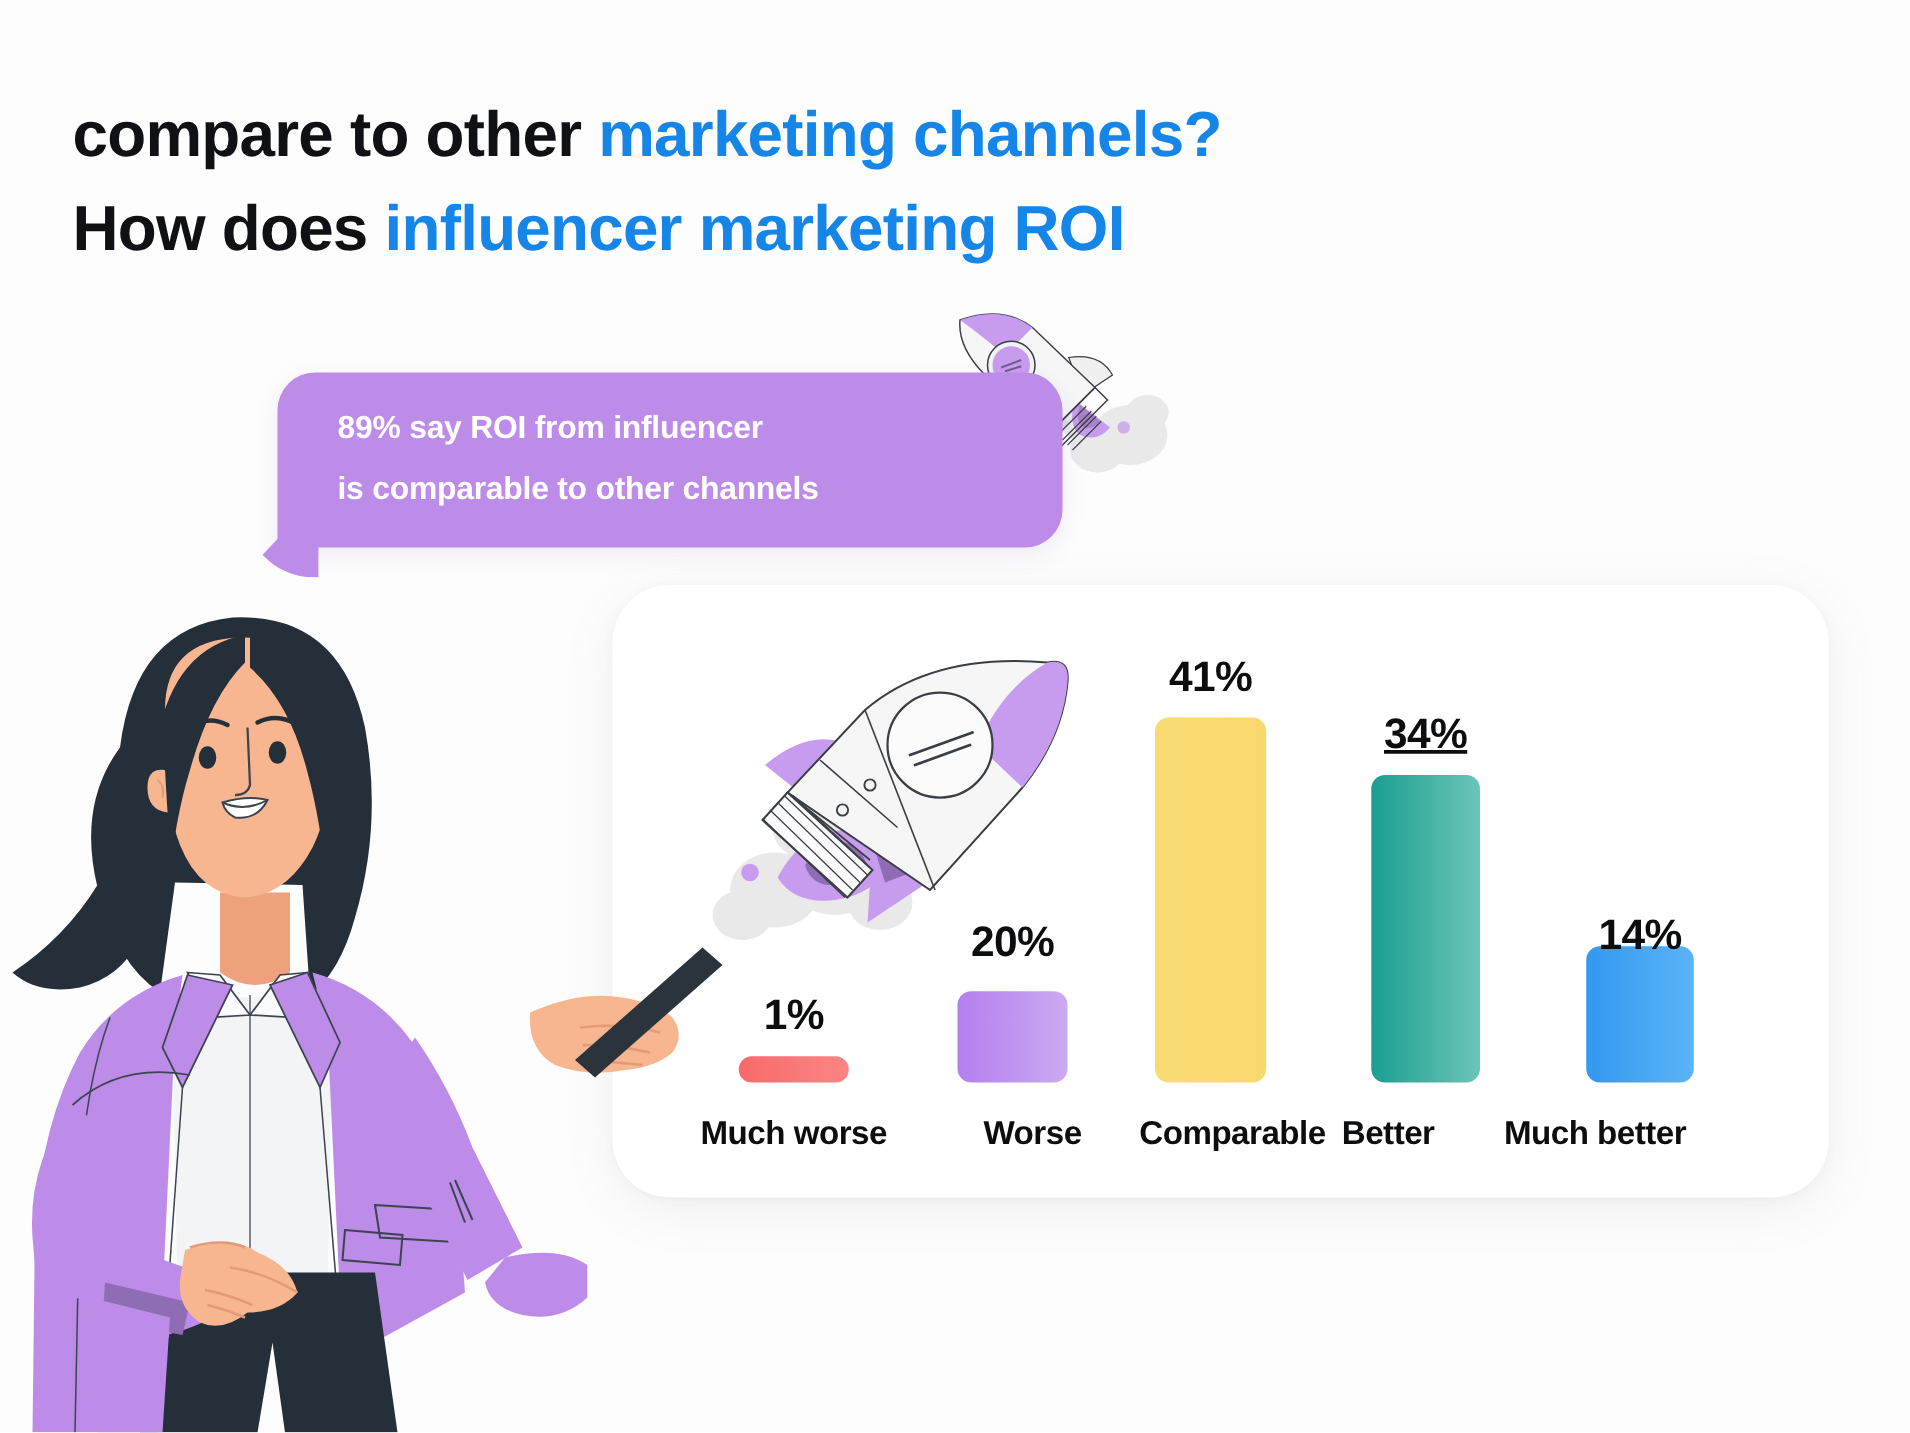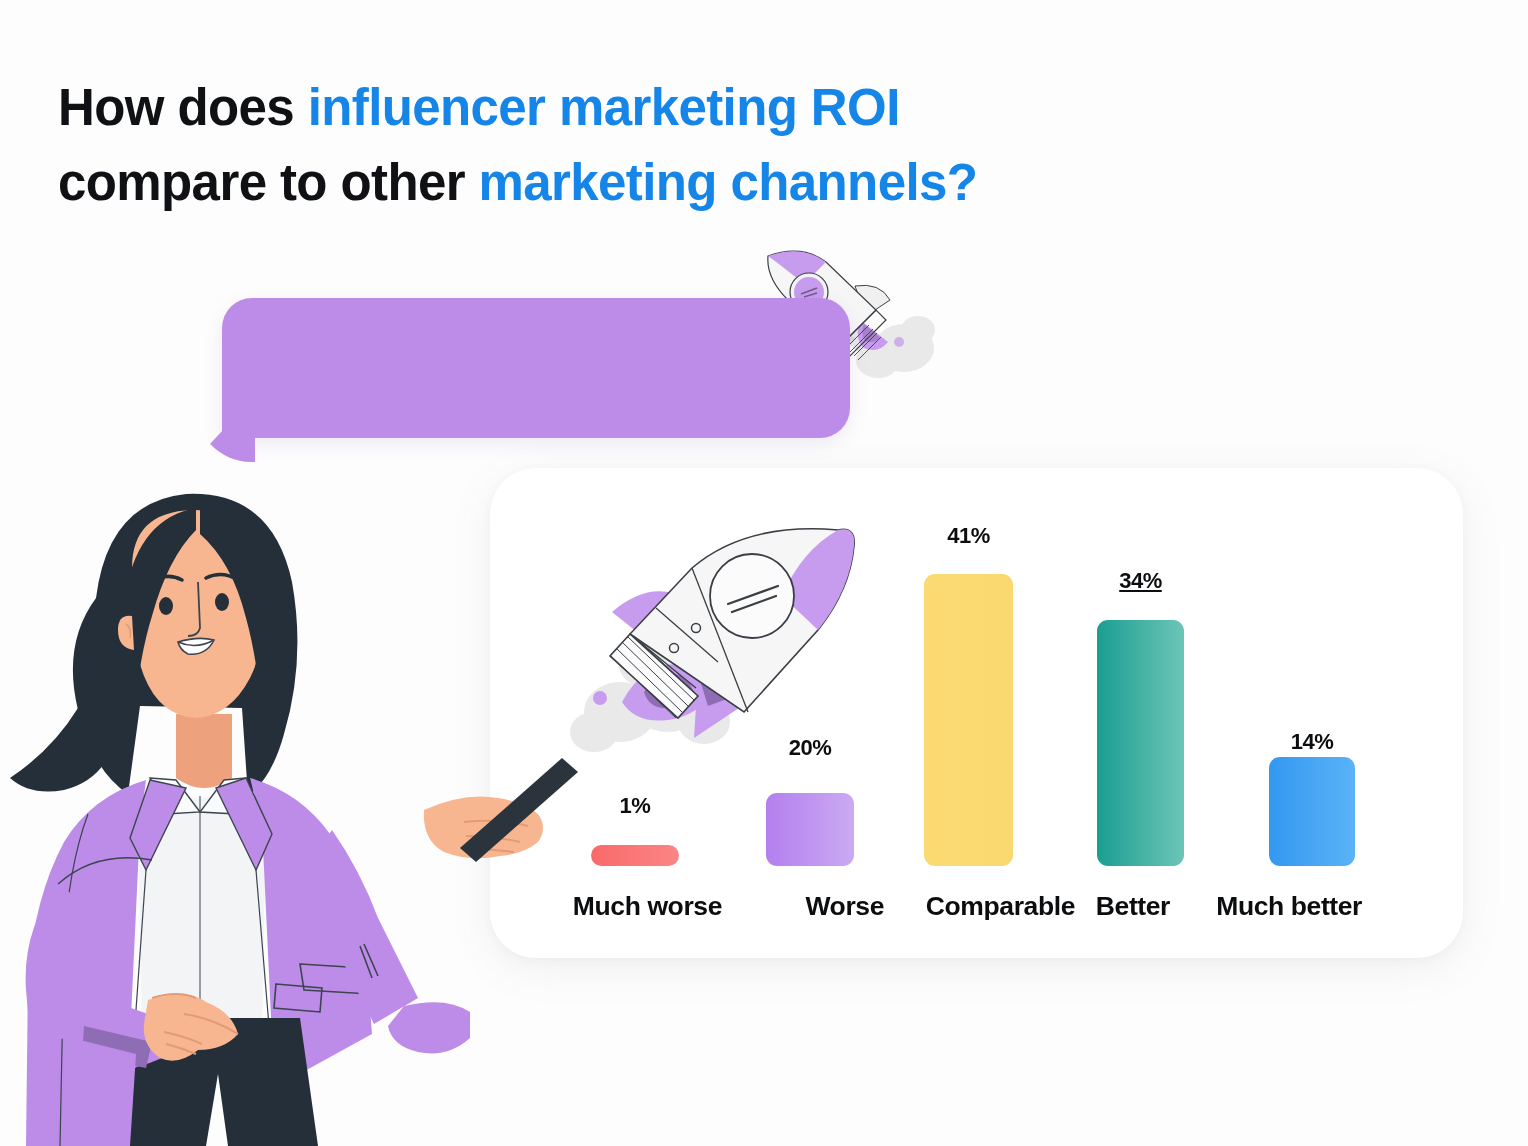--- a/index.html
+++ b/index.html
@@ -47,43 +47,43 @@
   
   .card {
     position:absolute; left:490px; top:468px;
     width:973px; height:490px;
     background:#ffffff;
     border-radius:46px;
     box-shadow:0 10px 40px rgba(120,120,140,0.10), 0 2px 8px rgba(120,120,140,0.05);
   }
   .pct {
     position:absolute;
-    font-size:22px; font-weight:bold; color:#0c0d0f;
+    font-size:34px; font-weight:bold; color:#0c0d0f;
     text-align:center; letter-spacing:-0.5px;
     white-space:nowrap;
   }
   .cat {
     position:absolute; top:891px;
     font-size:26.5px; font-weight:bold; color:#0c0d0f;
-    text-align:right; letter-spacing:-0.4px;
+    text-align:center; letter-spacing:-0.4px;
     white-space:nowrap;
   }
 
   
   svg { display:block; }
   .abs { position:absolute; }
 </style>
 </head>
 <body>
 
 <div id="stage">
 
   <div class="title">
+    <span class="line"><span>compare to other </span><span class="hl">marketing channels?</span></span>
     <span class="line"><span>How does </span><span class="hl">influencer marketing ROI</span></span>
-    <span class="line"><span>compare to other </span><span class="hl">marketing channels?</span></span>
   </div>
 
   <div class="abs" style="left:752px;top:238px;width:190px;height:148px;">
     <svg width="190" height="148" viewBox="0 0 190 148">
 
       <g fill="#e9e9ea">
         <ellipse cx="152" cy="110" rx="30" ry="24"></ellipse>
         <ellipse cx="126" cy="122" rx="22" ry="18"></ellipse>
         <ellipse cx="166" cy="92" rx="17" ry="14"></ellipse>
         <ellipse cx="112" cy="101" rx="15" ry="13"></ellipse>
@@ -111,20 +111,24 @@
 
       <g stroke="#3a3f45" stroke-width="0.9">
         <path d="M90 106 L113 83 M94 110 L117 87 M98 114 L121 91 M102 118 L125 95 M106 122 L129 99"></path>
       </g>
       <path d="M86 110 L124 72 L134 82 L96 120 Z" fill="none" stroke="#3a3f45" stroke-width="1.2"></path>
     </svg>
   </div>
 
   <div class="bubble"></div>
   <div class="bubble-tail"></div>
+  <div class="bubble-text">
+    <span>89% say ROI from influencer</span>
+    <span>is comparable to other channels</span>
+  </div>
 
   <div class="card"></div>
 
   <div class="abs" style="left:0px;top:478px;width:470px;height:668px;">
     <svg width="470" height="668" viewBox="0 0 470 668">
 
       <path d="M96 120 Q108 24 186 16 Q272 12 292 104 Q306 182 284 256 Q272 300 248 318 L242 230 L140 228 L128 316
                Q92 292 78 232 Q62 166 96 120 Z" fill="#252f3a"></path>
       <path d="M78 230 Q52 272 10 300 Q30 318 64 312 Q96 304 110 276 Z" fill="#252f3a"></path>
 

